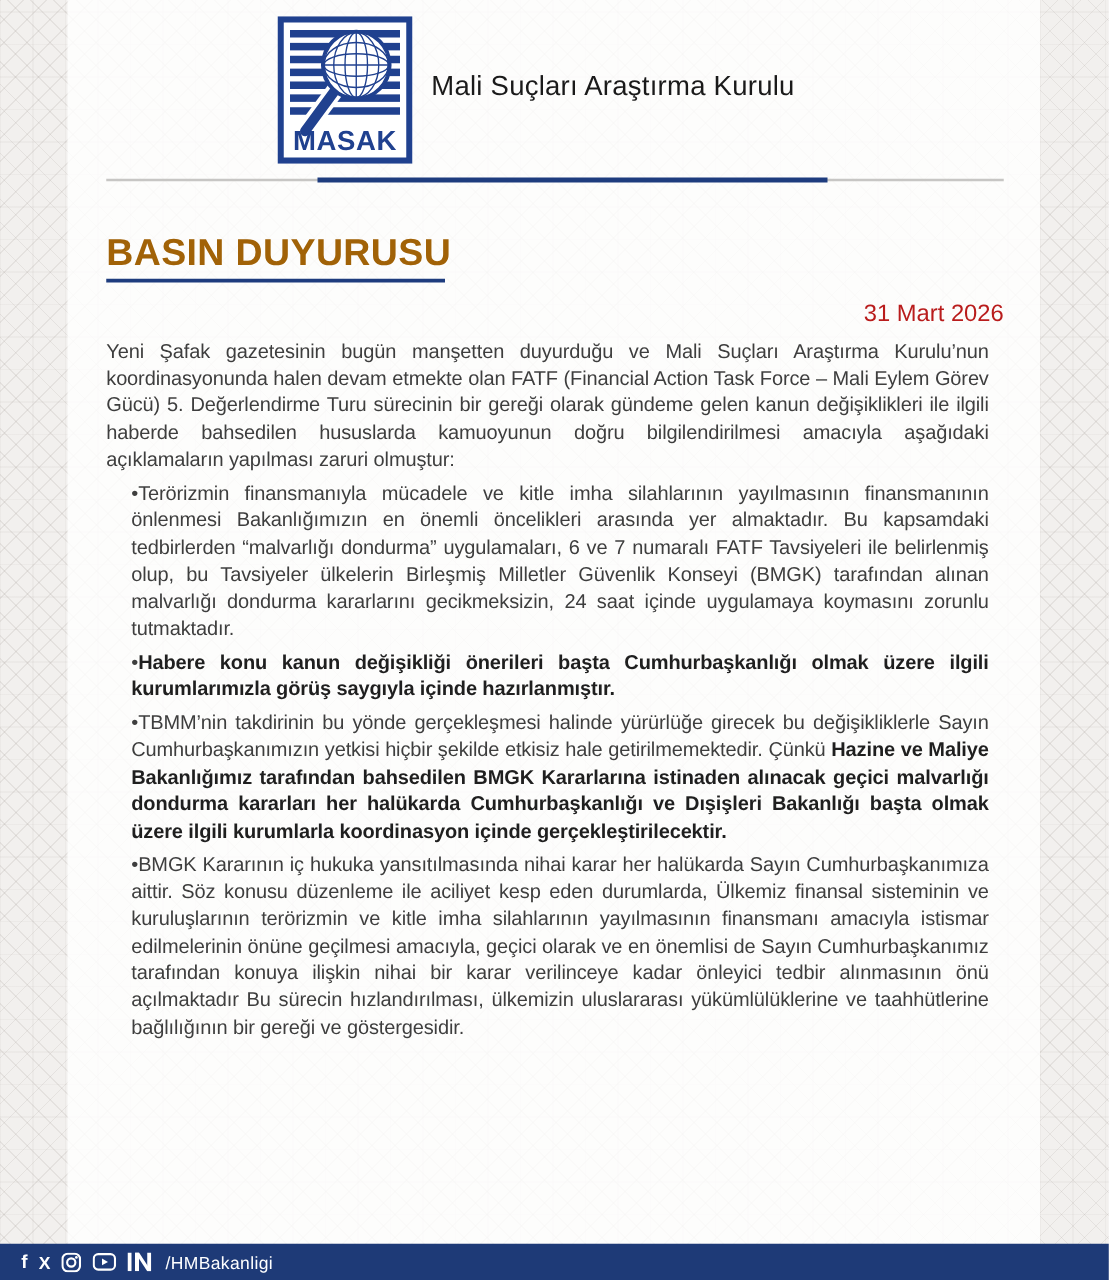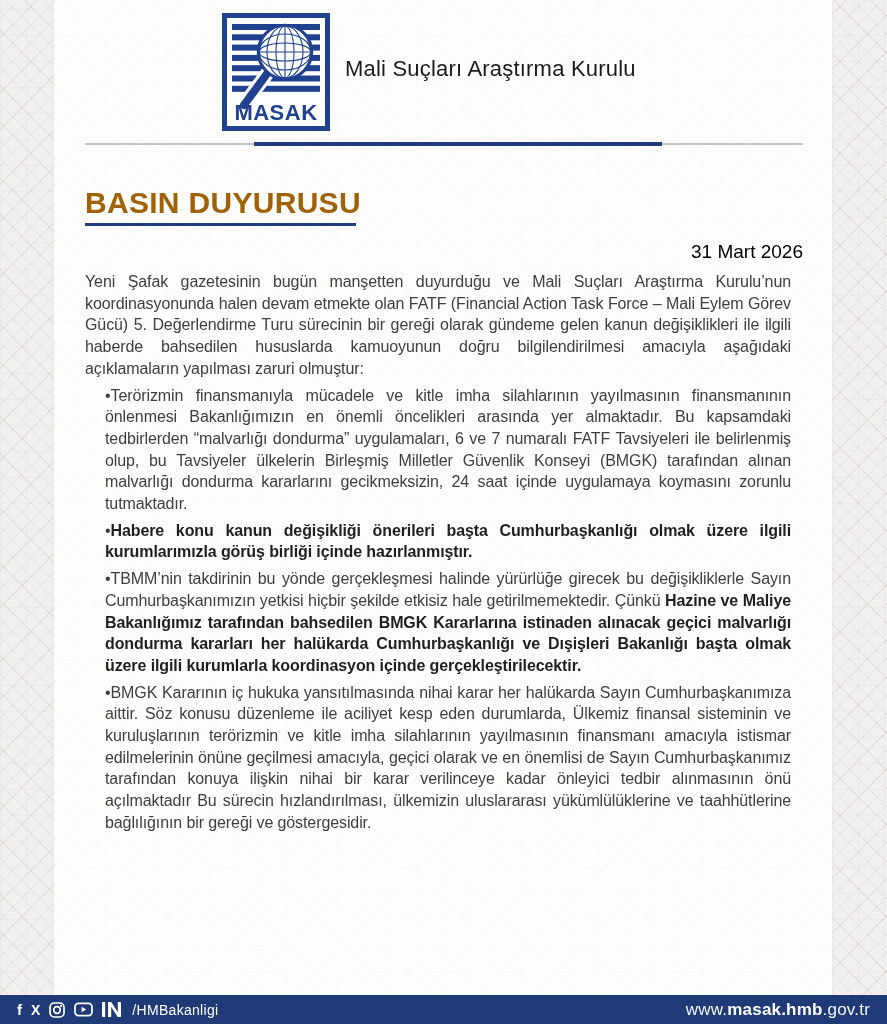--- a/index.html
+++ b/index.html
@@ -26,21 +26,21 @@
   .divider-gray{position:absolute;left:85px;top:143px;width:718px;height:2px;background:#c7c6c4;}
   .divider-blue{position:absolute;left:254px;top:142px;width:408px;height:4px;background:#1e3c7e;}
   
   .page-title{
     position:absolute;left:85px;top:186px;
     font-size:30px;font-weight:800;color:#a16207;letter-spacing:0.3px;
   }
   .title-underline{position:absolute;left:85px;top:223px;width:271px;height:3px;background:#1e3c7e;}
   .date{
     position:absolute;right:84px;top:241px;
-    font-size:19px;color:#000000;
+    font-size:19px;color:#b91c1c;
   }
   
   .press-body{
     position:absolute;left:85px;top:271px;width:718px;
     font-size:16px;line-height:21.7px;color:#3e3e3e;
     text-align:justify;letter-spacing:-0.1px;
   }
   .press-body p{margin:0 12px 5px 0;}
   .press-body p.bullet{padding-left:20px;}
   .press-body p.closing{margin-top:10px;}
@@ -102,21 +102,21 @@
 <div class="divider-gray"></div>
 <div class="divider-blue"></div>
 
 <div class="page-title">BASIN DUYURUSU</div>
 <div class="title-underline"></div>
 <div class="date">31 Mart 2026</div>
 
 <div class="press-body">
     <p class="para intro"><span>Yeni Şafak gazetesinin bugün manşetten duyurduğu ve Mali Suçları Araştırma Kurulu’nun koordinasyonunda halen devam etmekte olan FATF (Financial Action Task Force – Mali Eylem Görev Gücü) 5. Değerlendirme Turu sürecinin bir gereği olarak gündeme gelen kanun değişiklikleri ile ilgili haberde bahsedilen hususlarda kamuoyunun doğru bilgilendirilmesi amacıyla aşağıdaki açıklamaların yapılması zaruri olmuştur:</span></p>
     <p class="para bullet"><span>•</span><span>Terörizmin finansmanıyla mücadele ve kitle imha silahlarının yayılmasının finansmanının önlenmesi Bakanlığımızın en önemli öncelikleri arasında yer almaktadır. Bu kapsamdaki tedbirlerden “malvarlığı dondurma” uygulamaları, 6 ve 7 numaralı FATF Tavsiyeleri ile belirlenmiş olup, bu Tavsiyeler ülkelerin Birleşmiş Milletler Güvenlik Konseyi (BMGK) tarafından alınan malvarlığı dondurma kararlarını gecikmeksizin, 24 saat içinde uygulamaya koymasını zorunlu tutmaktadır.</span></p>
-    <p class="para bullet"><span>•</span><span class="b">Habere konu kanun değişikliği önerileri başta Cumhurbaşkanlığı olmak üzere ilgili kurumlarımızla görüş birliği içinde hazırlanmıştır.</span></p>
+    <p class="para bullet"><span>•</span><span class="b">Habere konu kanun değişikliği önerileri başta Cumhurbaşkanlığı olmak üzere ilgili kurumlarımızla görüş saygıyla içinde hazırlanmıştır.</span></p>
     <p class="para bullet"><span>•</span><span>TBMM’nin takdirinin bu yönde gerçekleşmesi halinde yürürlüğe girecek bu değişikliklerle Sayın Cumhurbaşkanımızın yetkisi hiçbir şekilde etkisiz hale getirilmemektedir. Çünkü </span><span class="b">Hazine ve Maliye Bakanlığımız tarafından bahsedilen BMGK Kararlarına istinaden alınacak geçici malvarlığı dondurma kararları her halükarda Cumhurbaşkanlığı ve Dışişleri Bakanlığı başta olmak üzere ilgili kurumlarla koordinasyon içinde gerçekleştirilecektir.</span></p>
     <p class="para bullet"><span>•</span><span>BMGK Kararının iç hukuka yansıtılmasında nihai karar her halükarda Sayın Cumhurbaşkanımıza aittir. Söz konusu düzenleme ile aciliyet kesp eden durumlarda, Ülkemiz finansal sisteminin ve kuruluşlarının terörizmin ve kitle imha silahlarının yayılmasının finansmanı amacıyla istismar edilmelerinin önüne geçilmesi amacıyla, geçici olarak ve en önemlisi de Sayın Cumhurbaşkanımız tarafından konuya ilişkin nihai bir karar verilinceye kadar önleyici tedbir alınmasının önü açılmaktadır Bu sürecin hızlandırılması, ülkemizin uluslararası yükümlülüklerine ve taahhütlerine bağlılığının bir gereği ve göstergesidir.</span></p>
   </div>
 
 <div class="footer">
   <div class="social">
     <span class="glyph">f</span>
     <span class="glyph x-glyph">X</span>
     <svg width="16" height="16" viewBox="0 0 16 16">
       <rect x="1" y="1" width="14" height="14" rx="4.2" fill="none" stroke="#ffffff" stroke-width="1.7"></rect>
@@ -128,16 +128,13 @@
       <polygon points="7.6,4.8 12.4,7.5 7.6,10.2" fill="#ffffff"></polygon>
     </svg>
     <svg width="19" height="15" viewBox="0 0 19 15">
       <rect x="0" y="0" width="3.2" height="15" fill="#ffffff"></rect>
       <rect x="6" y="0" width="3.2" height="15" fill="#ffffff"></rect>
       <polygon points="6,0 9.2,0 19,15 15.8,15" fill="#ffffff"></polygon>
       <rect x="15.8" y="0" width="3.2" height="15" fill="#ffffff"></rect>
     </svg>
     <span class="handle">/HMBakanligi</span>
   </div>
-  <div class="site">
-    <span class="thin">www.</span><span class="mid">masak.hmb</span><span class="thin">.gov.tr</span>
-  </div>
 </div>
 
 </body></html>

